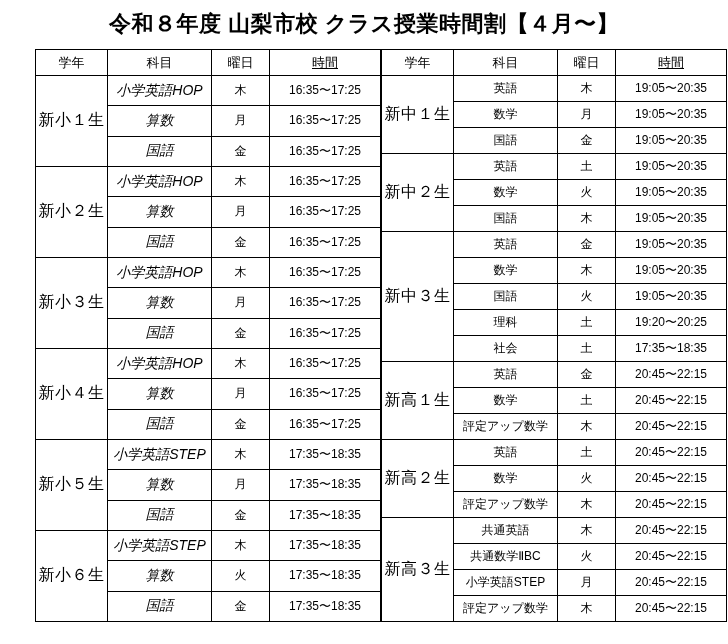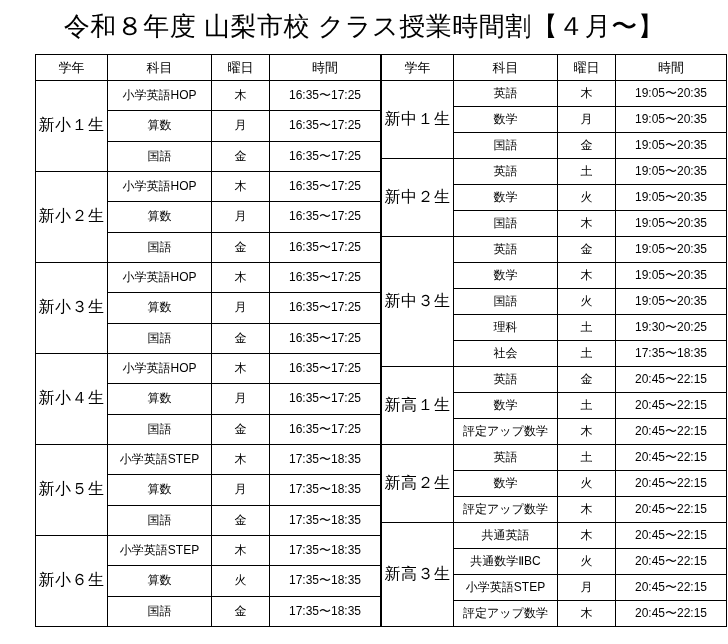--- a/index.html
+++ b/index.html
@@ -16,22 +16,22 @@
   }
   .page {
     width: 728px;
     height: 644px;
     box-sizing: border-box;
     padding: 0;
     position: relative;
   }
   .title {
     text-align: center;
-    font-size: 26px;
-    font-weight: normal;
+    font-size: 22px;
+    font-weight: bold;
     letter-spacing: 0.5px;
     padding: 9px 0 10px 0;
     white-space: nowrap;
   }
   .tables {
     display: flex;
     flex-direction: row;
     width: 658px;
     margin: 0 auto;
     box-sizing: border-box;
@@ -53,36 +53,36 @@
     overflow: hidden;
     white-space: nowrap;
   }
   thead th {
     font-size: 13px;
     height: 26px;
   }
   .c-grade { width: 72px; }
   .c-subject { width: 104px; }
   .c-day { width: 58px; font-family: Liberation Mono, monospace; }
-  .c-time { width: 111px; }
+  .c-time { width: 111px; text-decoration: underline; }
   td.grade {
     font-size: 16px;
     letter-spacing: 0.5px;
   }
   td.subject {
     font-size: 12px;
   }
   td.day {
     font-size: 12px;
   }
   td.time {
     font-size: 12px;
     letter-spacing: 0px;
   }
-  .left-table td.subject { font-size: 12px; }
+  .left-table td.subject { font-size: 14px; font-style: italic; }
 </style>
 </head>
 <body>
 
 <div class="page">
 
   <div class="title">令和８年度 山梨市校 クラス授業時間割【４月〜】</div>
 
   <div class="tables">
 
@@ -256,21 +256,21 @@
           <td class="time">19:05〜20:35</td>
         </tr>
         <tr>
           <td class="subject">国語</td>
           <td class="day">火</td>
           <td class="time">19:05〜20:35</td>
         </tr>
         <tr>
           <td class="subject">理科</td>
           <td class="day">土</td>
-          <td class="time">19:30〜20:25</td>
+          <td class="time">19:20〜20:25</td>
         </tr>
         <tr>
           <td class="subject">社会</td>
           <td class="day">土</td>
           <td class="time">17:35〜18:35</td>
         </tr>
 
         <tr>
           <td class="grade" rowspan="3">新高１生</td>
           <td class="subject">英語</td>

